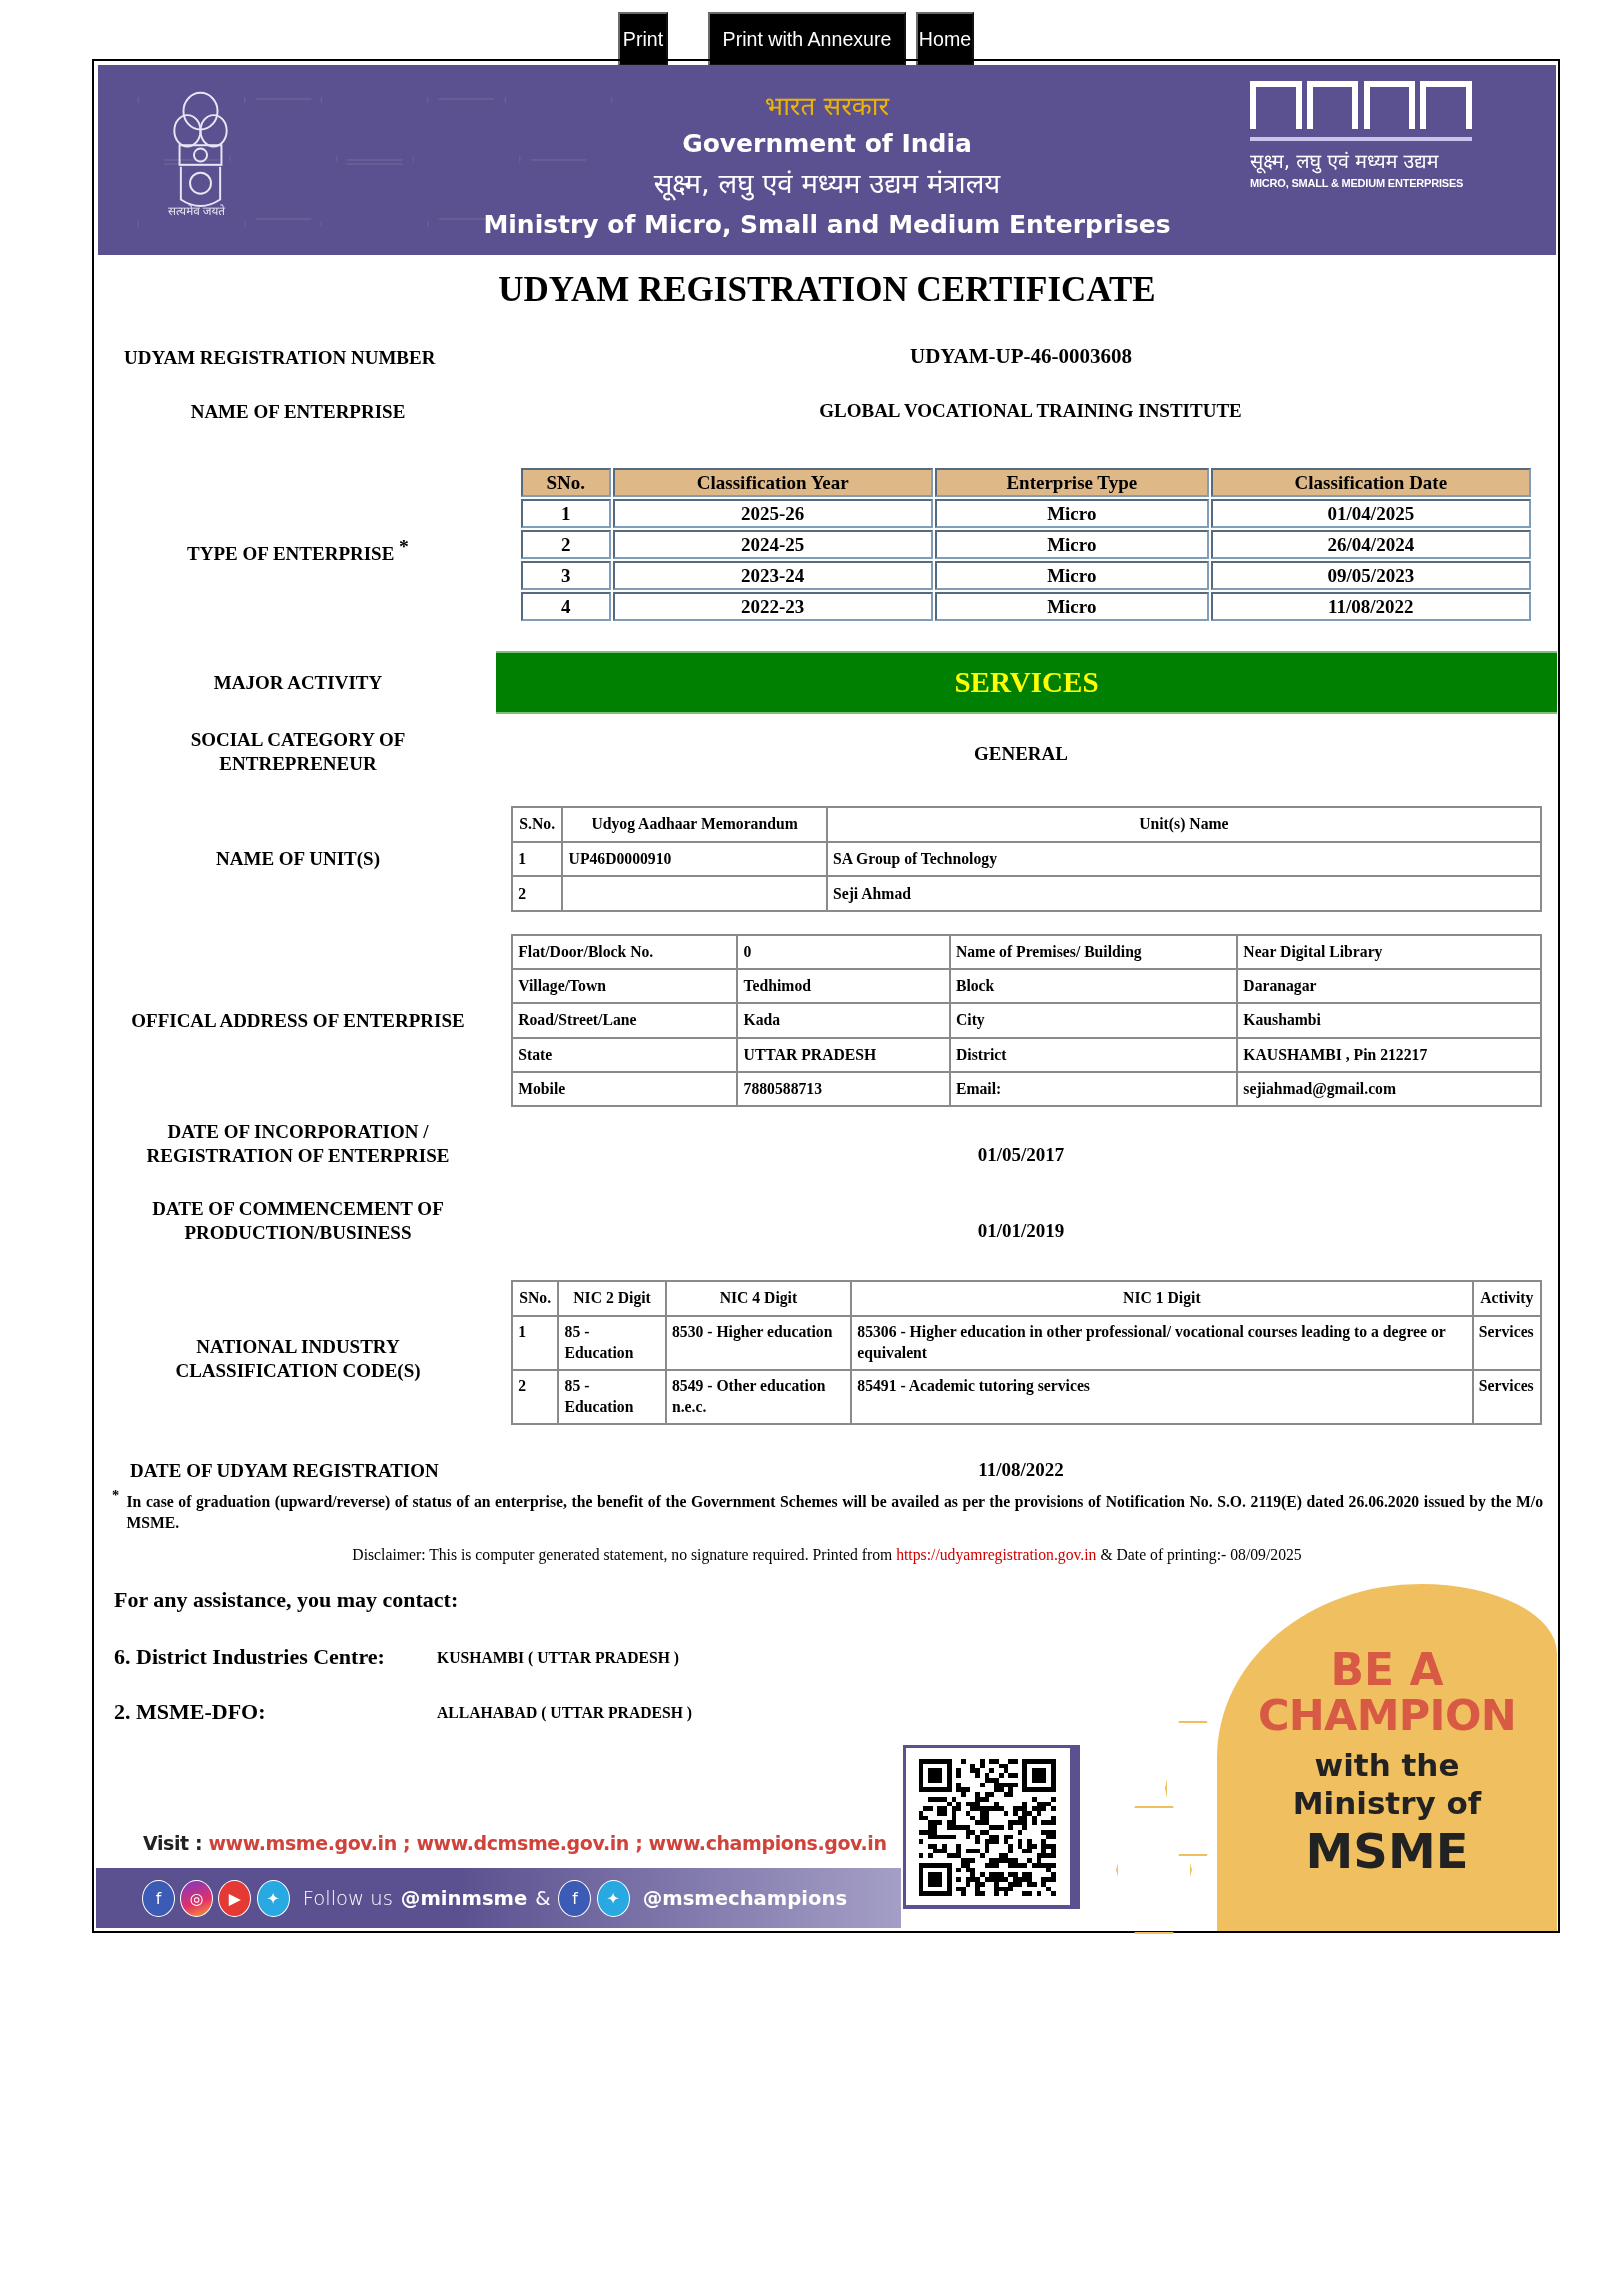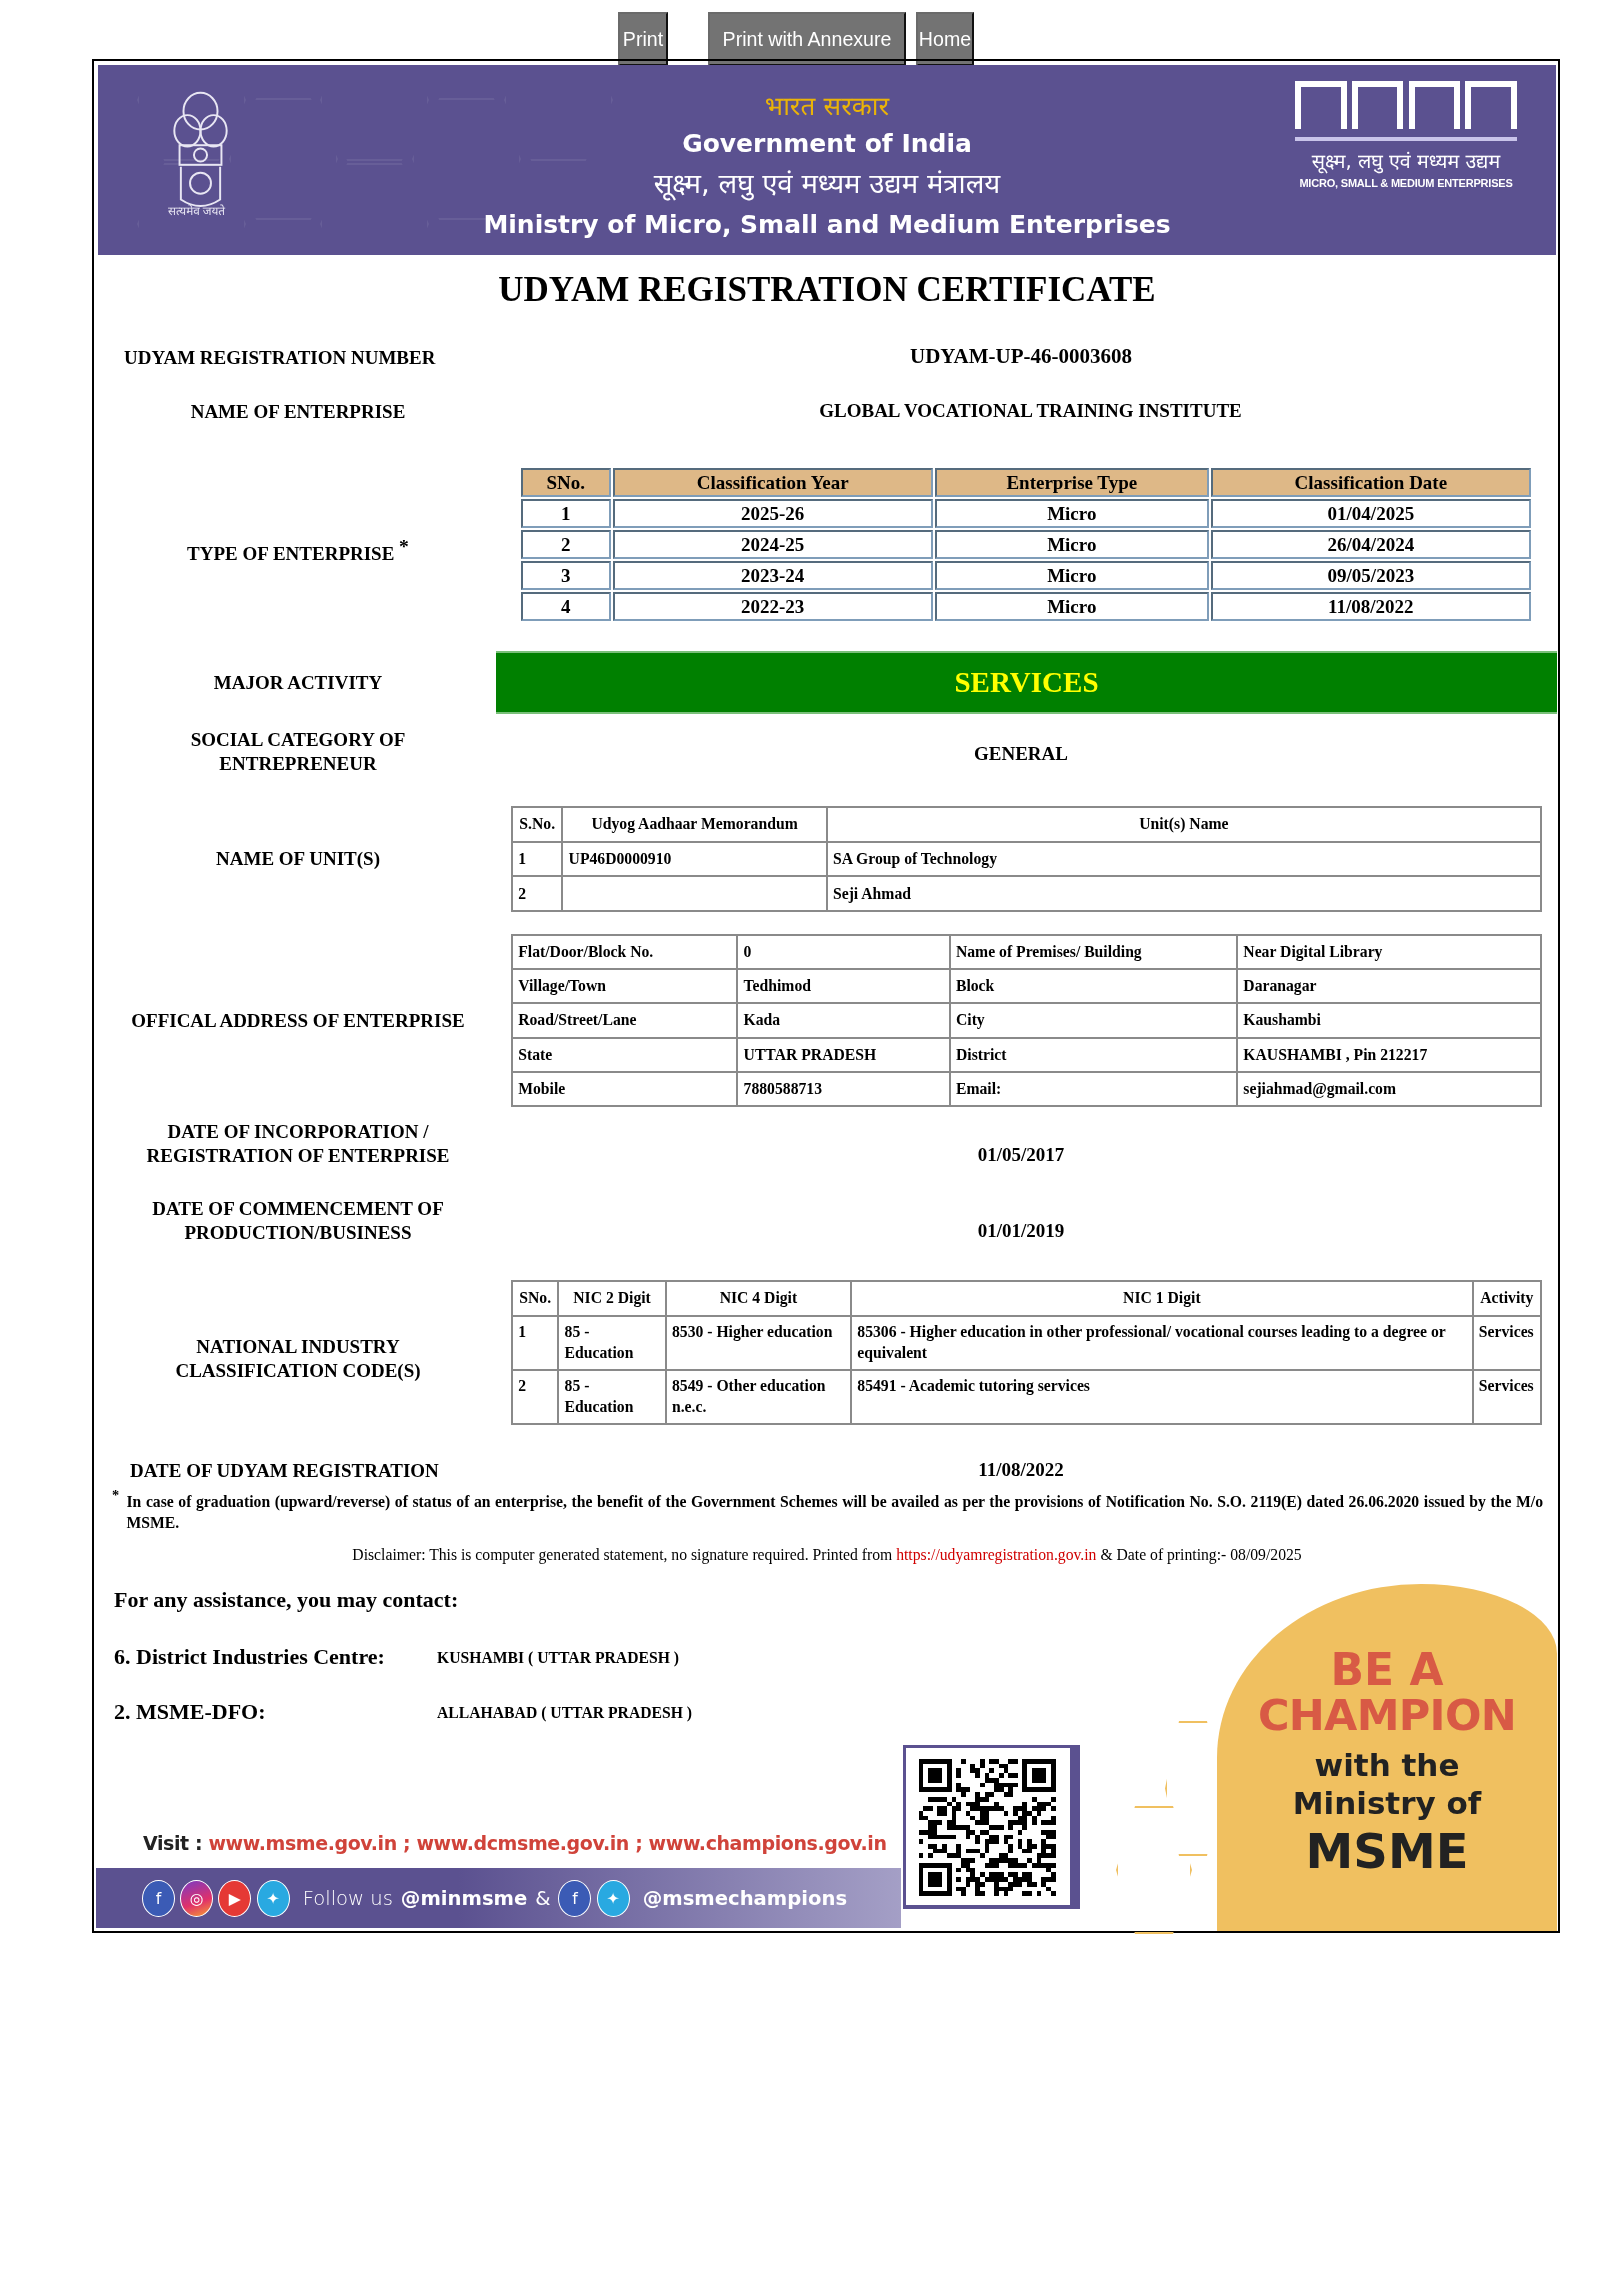--- a/index.html
+++ b/index.html
@@ -1,37 +1,37 @@
 <!DOCTYPE html>
 <html style="font-size:10.5px"><head>
 <meta charset="utf-8">
 <style>
   html, body { margin: 0; padding: 0; background: #ffffff; }
   body { width: 1622px; height: 2295px; position: relative; font-family: "Liberation Serif", serif; color: #000; overflow: hidden; }
 
   
   .topbar { position: absolute; top: 12.4px; left: 0; width: 1622px; height: 44px; }
-  .tbtn { position: absolute; top: 0; height: 54px; background: #737373; color: #fff; font-family: "Liberation Sans", sans-serif; font-size: 19.6px; border-style: solid; border-width: 2.6px; border-color: #6a6a6a #111 #111 #6a6a6a; box-sizing: border-box; display: flex; align-items: center; justify-content: center; cursor: pointer; }
+  .tbtn { position: absolute; top: 0; height: 54px; background: #000000; color: #fff; font-family: "Liberation Sans", sans-serif; font-size: 19.6px; border-style: solid; border-width: 2.6px; border-color: #6a6a6a #111 #111 #6a6a6a; box-sizing: border-box; display: flex; align-items: center; justify-content: center; cursor: pointer; }
   .tbtn.print { left: 618px; width: 50px; }
   .tbtn.annex { left: 708px; width: 198px; }
   .tbtn.home { left: 916px; width: 58px; }
 
   
   .frame { position: absolute; left: 92px; top: 59px; width: 1468px; height: 1874px; border: 2px solid #000; box-sizing: border-box; }
 
   
   .banner { position: absolute; left: 98px; top: 65px; width: 1458px; height: 190px; background: #5b5190; overflow: hidden; }
   .banner .hex { position: absolute; border: 2px solid rgba(255,255,255,0.08); width: 105px; height: 118px; clip-path: polygon(25% 0,75% 0,100% 50%,75% 100%,25% 100%,0 50%); }
   .emblem { position: absolute; left: 63px; top: 19.6px; width: 79px; height: 144px; color: #e8e6f3; }
   .emblem-motto { position: absolute; left: 59px; top: 139px; width: 85px; text-align: center; font-size: 11.8px; color: #e8e6f3; }
   .ban-hindi1 { position: absolute; left: 0; width: 1458px; top: 22px; text-align: center; color: #eab308; font-family: "DejaVu Sans", sans-serif; font-size: 26px; }
   .ban-eng1 { position: absolute; left: 0; width: 1458px; top: 64px; text-align: center; color: #fff; font-family: "DejaVu Sans", sans-serif; font-size: 25px; font-weight: bold; }
   .ban-hindi2 { position: absolute; left: 0; width: 1458px; top: 99px; text-align: center; color: #fff; font-family: "DejaVu Sans", sans-serif; font-size: 27.5px; }
   .ban-eng2 { position: absolute; left: 0; width: 1458px; top: 145px; text-align: center; color: #fff; font-family: "DejaVu Sans", sans-serif; font-size: 25px; font-weight: bold; }
-  .msme-logo { position: absolute; left: 1197px; top: 16.4px; width: 222px; text-align: center; }
+  .msme-logo { position: absolute; left: 1152px; top: 16.4px; width: 222px; }
   .msme-logo .bars { display: flex; gap: 5.2px; height: 48px; }
   .msme-logo .bars span { flex: 1; border: 6.5px solid #fff; border-bottom: none; box-sizing: border-box; }
   .msme-logo .rule { height: 3.3px; background: #c9c4ea; margin-top: 7.9px; }
   .msme-logo .hindi { color: #fff; font-family: "DejaVu Sans", sans-serif; font-size: 19.6px; margin-top: 6.5px; }
   .msme-logo .eng { color: #fff; font-family: "Liberation Sans", sans-serif; font-size: 11px; font-weight: bold; margin-top: 2.6px; letter-spacing: -0.2px; }
 
   
   .cert-title { position: absolute; left: 98px; width: 1458px; top: 270px; text-align: center; font-size: 35px; font-weight: bold; }
 
   

